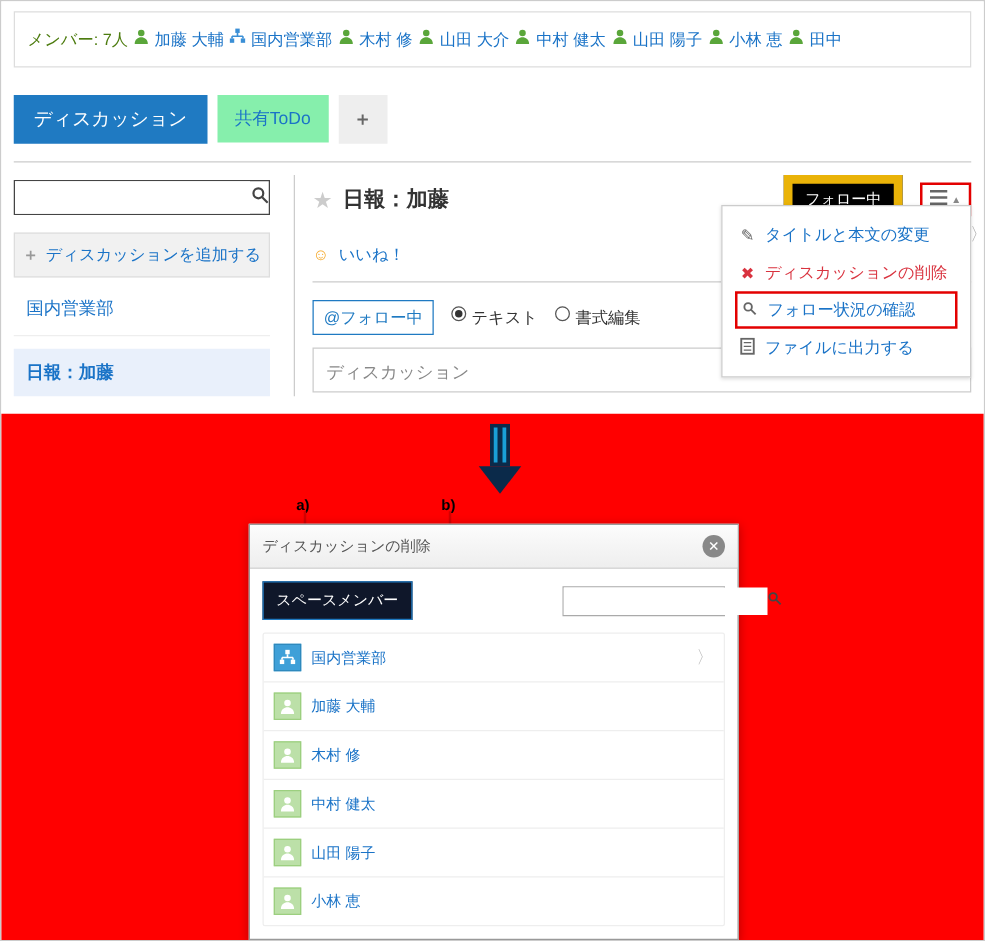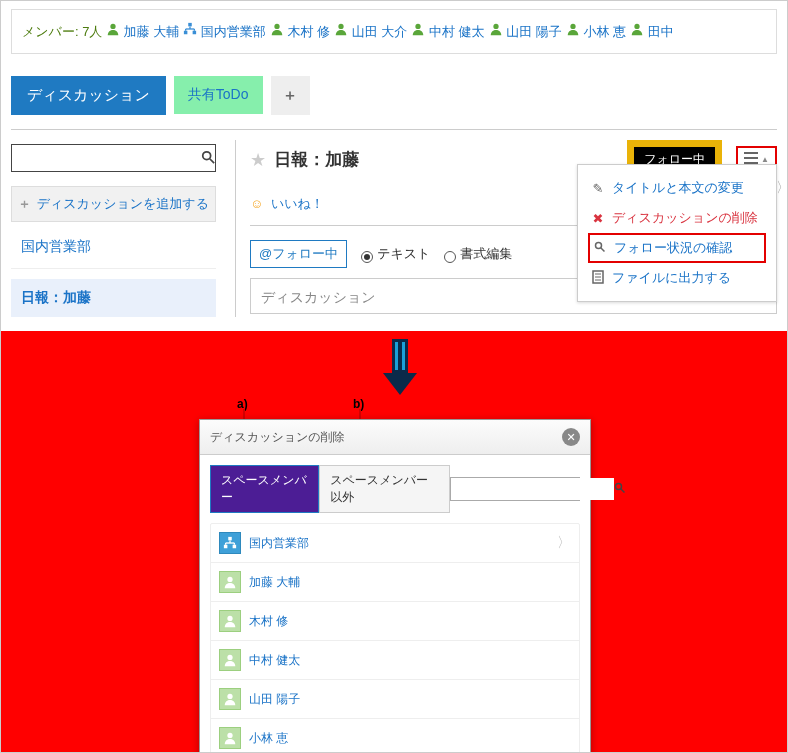--- a/index.html
+++ b/index.html
@@ -36,21 +36,21 @@
   .follow-btn { background:#000000; color:#fff; border:7px solid #eab308; font-size:12px; padding:4px 10px; margin-left:auto; }
   .options-btn { border:2px solid #e30000; padding:4px 6px; margin-left:6px; display:flex; align-items:center; gap:3px; }
   .list-icon { display:inline-block; color:#666; }
   .tri { font-size:8px; color:#888; }
 
   .like-row { margin-top:16px; padding-bottom:12px; color:#1a73c7; font-size:13px; border-bottom:1px solid #ccc; }
   .like-row .smile { color:#f5a623; margin-right:4px; }
 
   .edit-row { margin-top:14px; display:flex; align-items:center; gap:14px; font-size:13px; }
   .dst-btn { border:1px solid #1f7ac2; color:#1f7ac2; padding:4px 8px; font-size:13px; background:#fff; }
-  .radio-label { display:flex; align-items:flex-end; gap:4px; }
+  .radio-label { display:flex; align-items:flex-start; gap:4px; }
   .radio-dot { width:12px; height:12px; border:1px solid #555; border-radius:50%; display:inline-flex; align-items:center; justify-content:center; }
   .radio-dot.sel::after { content:""; width:6px; height:6px; background:#333; border-radius:50%; display:block; }
   .comment-box { margin-top:10px; border:1px solid #ccc; padding:10px; color:#888; font-size:14px; height:36px; }
 
   
   .dd-menu { position:absolute; right:0; top:24px; width:200px; background:#fff; border:1px solid #ccc; padding:8px 10px; font-size:13px; box-shadow:0 1px 3px rgba(0,0,0,.15); }
   .dd-item { display:flex; align-items:center; gap:6px; padding:6px 2px; color:#1a73c7; }
   .dd-item.del { color:#d9333f; }
   .dd-item.boxed { border:2px solid #e30000; padding:4px 2px; }
   .dd-icon { width:16px; display:inline-block; text-align:center; color:#666; }
@@ -68,21 +68,21 @@
   .line-a { left:242px; }
   .line-b { left:358px; }
 
   
   .dialog { position:absolute; left:198px; top:88px; width:392px; background:#fff; border:1px solid #999; box-shadow:0 2px 8px rgba(0,0,0,.3); }
   .dlg-title { background:linear-gradient(#fcfcfc,#eee); padding:8px 10px; font-size:12px; color:#555; display:flex; align-items:center; border-bottom:1px solid #ccc; }
   .dlg-close { margin-left:auto; width:18px; height:18px; border-radius:50%; background:#888; color:#fff; display:flex; align-items:center; justify-content:center; font-size:11px; cursor:pointer; }
   .dlg-body { padding:10px; }
   .dlg-tabs { display:flex; align-items:center; gap:0; }
   .dtab { padding:6px 10px; font-size:12px; border:1px solid #ccc; background:#f5f5f5; }
-  .dtab.active { background:#4c1d95; color:#fff; border-color:#1f7ac2; }
+  .dtab.active { background:#0f172a; color:#fff; border-color:#1f7ac2; }
   .dlg-search { margin-left:auto; border:1px solid #aaa; display:flex; align-items:center; height:24px; width:130px; }
   .dlg-search input { border:none; flex:1; height:22px; padding:0 4px; font-size:12px; }
   .dlg-search .si { width:22px; text-align:center; color:#444; }
   .dlg-list { margin-top:10px; border:1px solid #eee; border-radius:2px; }
   .dlg-row { display:flex; align-items:center; gap:8px; padding:8px 8px; border-bottom:1px solid #eee; font-size:12px; }
   .dlg-row:last-child { border-bottom:none; }
   .dlg-av { width:22px; height:22px; background:#bce0a8; border:1px solid #9ccf7f; display:inline-flex; align-items:center; justify-content:center; }
   .dlg-av.org { background:#3fa0d8; border-color:#2e89bd; }
   .dlg-av svg { display:block; }
   .dlg-name { color:#1a73c7; }
@@ -243,21 +243,20 @@
     <div class="dialog">
       <div class="dlg-title">
         <span>ディスカッションの削除</span>
         <span class="dlg-close">
           <span>✕</span>
         </span>
       </div>
       <div class="dlg-body">
         <div class="dlg-tabs">
           <div class="dtab active">スペースメンバー</div>
-          <div class="dtab">スペースメンバー以外</div>
           <div class="dlg-search">
             <input style="">
             <span class="si">
               <svg width="12" height="12" viewBox="0 0 16 16">
                   <circle cx="6" cy="6" r="4" fill="none" stroke="#444" stroke-width="2"></circle>
                   <line x1="9" y1="9" x2="14" y2="14" stroke="#444" stroke-width="2"></line>
                 </svg>
             </span>
           </div>
         </div>

